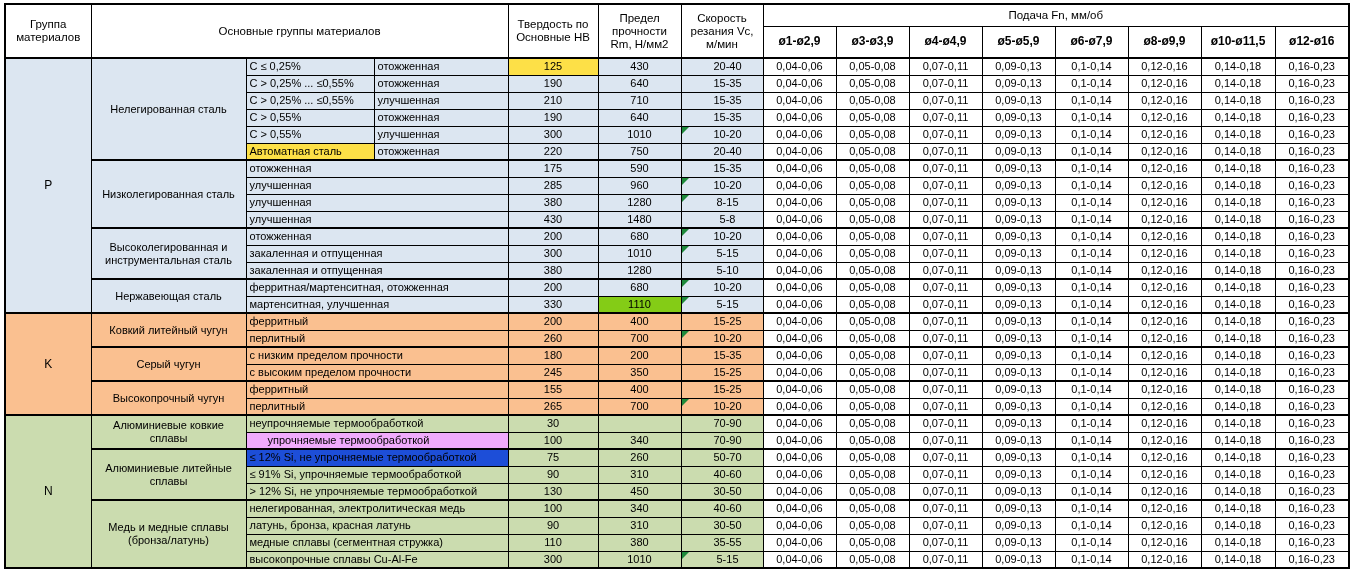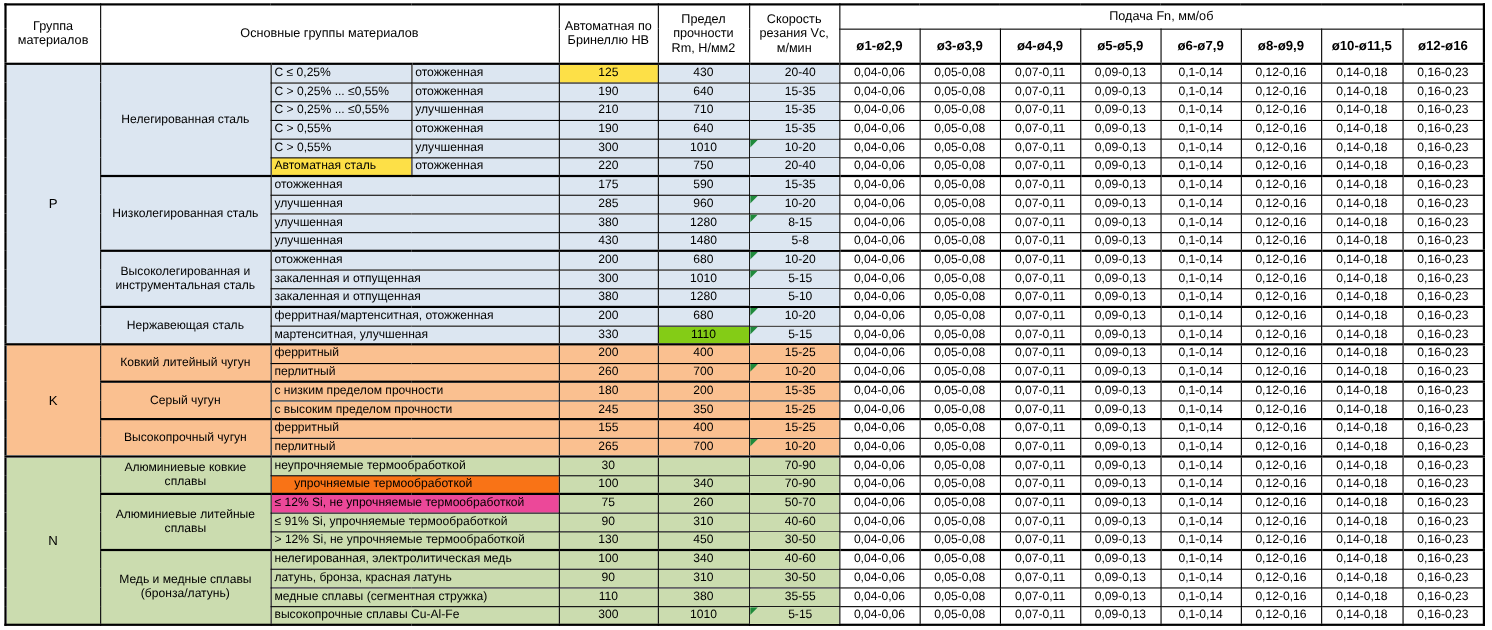--- a/index.html
+++ b/index.html
@@ -40,21 +40,21 @@
         <col style="width:73px">
       <col style="width:73px">
         <col style="width:73px">
         <col style="width:74px">
         <col style="width:74px">
     </colgroup>
     <thead>
       <tr class="feed-row">
         <th rowspan="2">Группа материалов</th>
         <th rowspan="2" colspan="3">Основные группы материалов</th>
-        <th rowspan="2">Автоматная по Бринеллю HB</th>
+        <th rowspan="2">Твердость по Основные HB</th>
         <th rowspan="2">Предел прочности Rm, Н/мм2</th>
         <th rowspan="2">Скорость резания Vc, м/мин</th>
         <th colspan="8">Подача Fn, мм/об</th>
       </tr>
       <tr class="dia-row">
         <th>ø1-ø2,9</th>
         <th>ø3-ø3,9</th>
         <th>ø4-ø4,9</th>
         <th>ø5-ø5,9</th>
         <th>ø6-ø7,9</th>
@@ -383,36 +383,36 @@
           <td class="c-feed">0,04-0,06</td>
           <td class="c-feed">0,05-0,08</td>
           <td class="c-feed">0,07-0,11</td>
           <td class="c-feed">0,09-0,13</td>
           <td class="c-feed">0,1-0,14</td>
           <td class="c-feed">0,12-0,16</td>
           <td class="c-feed">0,14-0,18</td>
           <td class="c-feed">0,16-0,23</td>
         </tr>
         <tr>
-          <td class="c-full" colspan="2" style="background-color: #f97316; padding-left: 21px;">упрочняемые термообработкой</td>
+          <td class="c-full" colspan="2" style="background-color: #f0abfc; padding-left: 21px;">упрочняемые термообработкой</td>
           <td class="c-hb" style="background-color: rgb(203, 220, 175);">100</td>
           <td class="c-rm" style="background-color: rgb(203, 220, 175);">340</td>
           <td class="c-vc" style="background-color: rgb(203, 220, 175);">70-90</td>
           <td class="c-feed">0,04-0,06</td>
           <td class="c-feed">0,05-0,08</td>
           <td class="c-feed">0,07-0,11</td>
           <td class="c-feed">0,09-0,13</td>
           <td class="c-feed">0,1-0,14</td>
           <td class="c-feed">0,12-0,16</td>
           <td class="c-feed">0,14-0,18</td>
           <td class="c-feed">0,16-0,23</td>
         </tr>
         <tr class="blk">
           <td class="c-sub" rowspan="3" style="background-color: rgb(203, 220, 175);">Алюминиевые литейные сплавы</td>
-          <td class="c-full" colspan="2" style="background-color: #ec4899;">≤ 12% Si, не упрочняемые термообработкой</td>
+          <td class="c-full" colspan="2" style="background-color: #1d4ed8;">≤ 12% Si, не упрочняемые термообработкой</td>
           <td class="c-hb" style="background-color: rgb(203, 220, 175);">75</td>
           <td class="c-rm" style="background-color: rgb(203, 220, 175);">260</td>
           <td class="c-vc" style="background-color: rgb(203, 220, 175);">50-70</td>
           <td class="c-feed">0,04-0,06</td>
           <td class="c-feed">0,05-0,08</td>
           <td class="c-feed">0,07-0,11</td>
           <td class="c-feed">0,09-0,13</td>
           <td class="c-feed">0,1-0,14</td>
           <td class="c-feed">0,12-0,16</td>
           <td class="c-feed">0,14-0,18</td>

